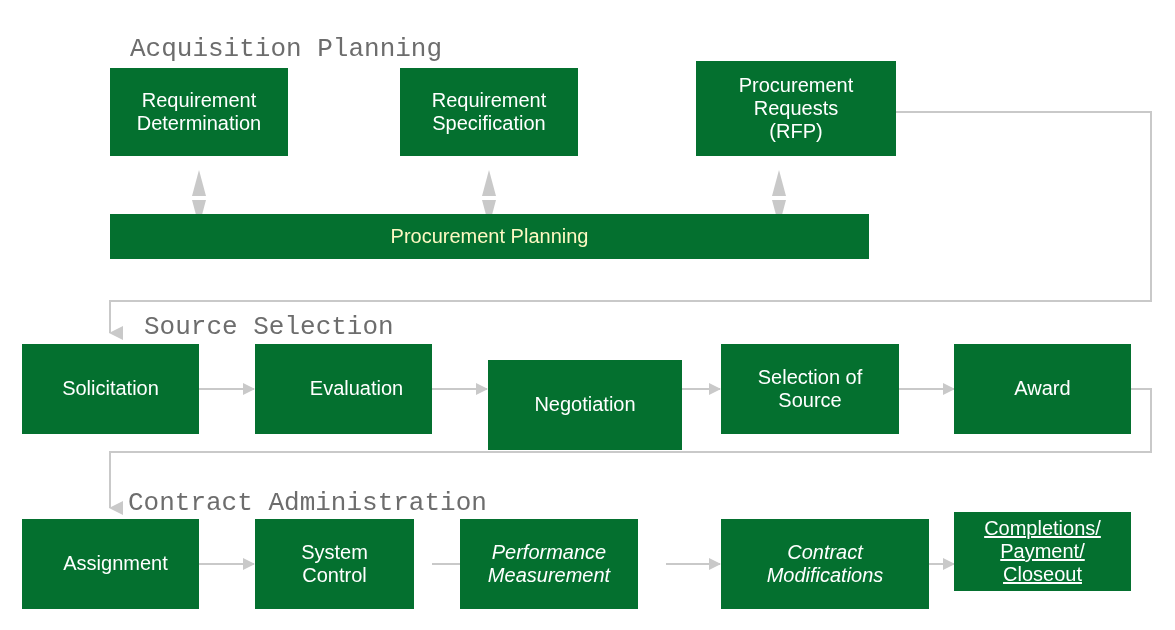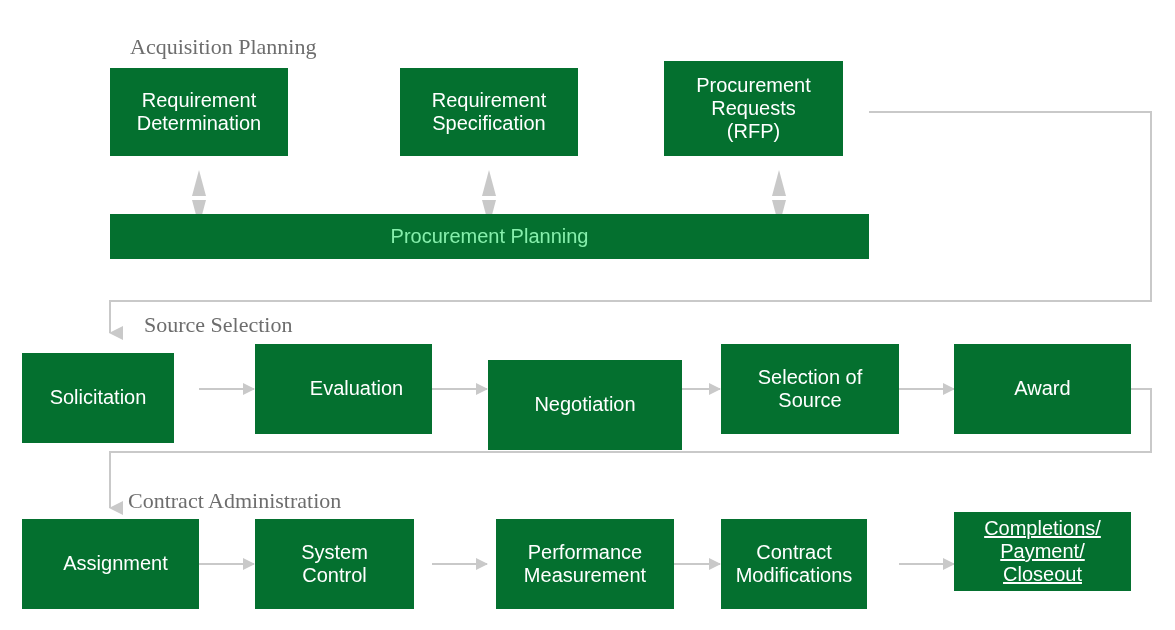--- a/index.html
+++ b/index.html
@@ -22,30 +22,30 @@
     font-size:20px;
     line-height:1.16;
     font-family:"Liberation Sans","DejaVu Sans",sans-serif;
     box-sizing:border-box;
     padding:2px 6px;
     white-space:pre-line;
   }
   .bar{
     position:absolute;
     background:#04702f;
-    color:#86efac;
+    color:#fef9c3;
     display:flex;align-items:center;justify-content:center;
     font-size:20px;
     box-sizing:border-box;
   }
   .section-label{
     position:absolute;
     color:#6d6d6d;
-    font-size:22px;
-    font-family:Liberation Serif, serif;
+    font-size:26px;
+    font-family:Liberation Mono, monospace;
     white-space:nowrap;
   }
 </style>
 </head>
 <body>
 
 <div id="canvas">
 
   <svg class="conn" viewBox="0 0 1175 630">
     <defs>
@@ -110,37 +110,37 @@
   </svg>
 
   <div class="section-label" style="left:130px;top:34px;">Acquisition Planning</div>
   <div class="section-label" style="left:144px;top:312px;">Source Selection</div>
   <div class="section-label" style="left:128px;top:488px;">Contract Administration</div>
 
   <div class="box" style="left:110px;top:68px;width:178px;height:88px;">Requirement
 Determination</div>
   <div class="box" style="left:400px;top:68px;width:178px;height:88px;">Requirement
 Specification</div>
-  <div class="box" style="left:664px;top:61px;width:179px;height:95px;">Procurement
+  <div class="box" style="left:696px;top:61px;width:200px;height:95px;">Procurement
 Requests
 (RFP)</div>
 
   <div class="bar" style="left:110px;top:214px;width:759px;height:45px;">Procurement Planning</div>
 
-  <div class="box" style="left:22px;top:344px;width:152px;height:90px;margin-top:9px;">Solicitation</div>
+  <div class="box" style="left:22px;top:344px;width:177px;height:90px;">Solicitation</div>
   <div class="box" style="left:255px;top:344px;width:177px;height:90px;padding-left:32px;">Evaluation</div>
   <div class="box" style="left:488px;top:360px;width:194px;height:90px;">Negotiation</div>
   <div class="box" style="left:954px;top:344px;width:177px;height:90px;">Award</div>
   <div class="box" style="left:721px;top:344px;width:178px;height:90px;">Selection of
 Source</div>
 
   <div class="box" style="left:22px;top:519px;width:177px;height:90px;padding-left:16px;">Assignment</div>
   <div class="box" style="left:255px;top:519px;width:159px;height:90px;">System
 Control</div>
-  <div class="box" style="left:496px;top:519px;width:178px;height:90px;">Performance
+  <div class="box" style="left:460px;top:519px;width:178px;height:90px;font-style:italic;">Performance
 Measurement</div>
-  <div class="box" style="left:721px;top:519px;width:146px;height:90px;">Contract
+  <div class="box" style="left:721px;top:519px;width:208px;height:90px;font-style:italic;">Contract
 Modifications</div>
   <div class="box" style="left:954px;top:512px;width:177px;height:79px;text-decoration:underline;">Completions/
 Payment/
 Closeout</div>
 
 </div>
 
 </body></html>

